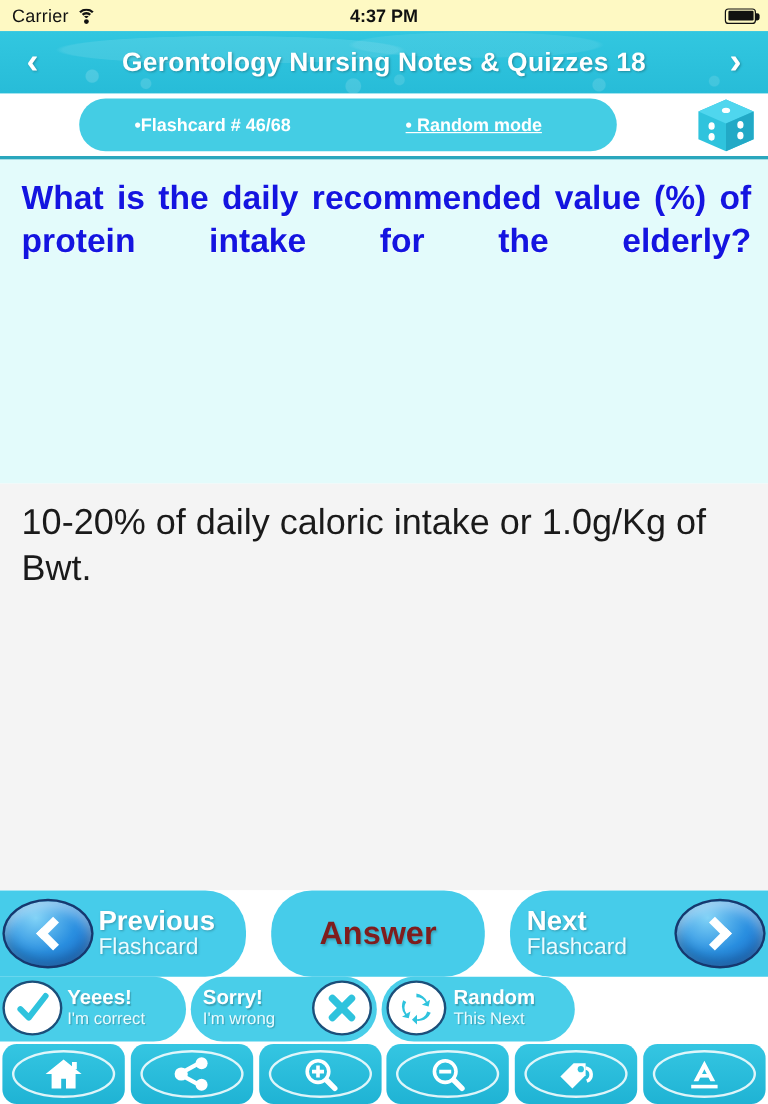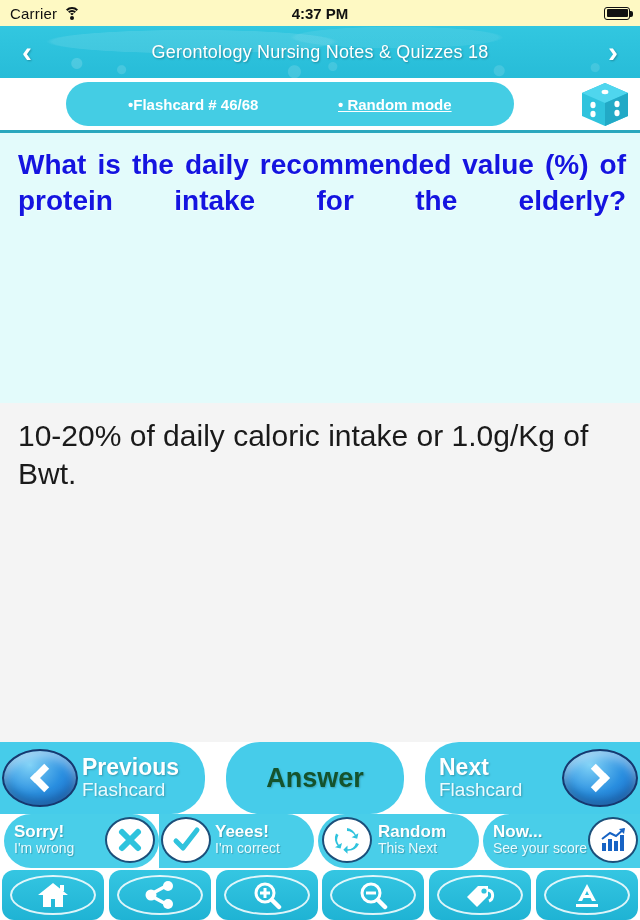--- a/index.html
+++ b/index.html
@@ -55,21 +55,21 @@
       radial-gradient(circle at 46% 88%, rgba(255,255,255,.14) 0 6px, transparent 7px),
       radial-gradient(circle at 52% 78%, rgba(255,255,255,.12) 0 4px, transparent 5px),
       radial-gradient(circle at 78% 86%, rgba(255,255,255,.13) 0 5px, transparent 6px),
       radial-gradient(circle at 93% 80%, rgba(255,255,255,.12) 0 4px, transparent 5px),
       radial-gradient(ellipse at 30% 30%, rgba(255,255,255,.10) 0 22%, transparent 23%),
       radial-gradient(ellipse at 62% 22%, rgba(255,255,255,.08) 0 18%, transparent 19%),
       linear-gradient(180deg,#32c7e0 0%, #27bcd8 100%);
   }
   .hdr-title {
     position: relative; z-index: 2;
-    font-size: 18px; font-weight: normal; color: #ffffff;
+    font-size: 22px; font-weight: bold; color: #ffffff;
     text-shadow: 1px 1px 2px rgba(0,0,0,.28);
     letter-spacing: .2px; white-space: nowrap; text-align: center;
   }
   .hdr-arrow {
     position: absolute; z-index: 3; top: 0; height: 52px; width: 46px;
     display: flex; align-items: center; justify-content: center;
     font-size: 30px; font-weight: bold; color: #fff;
     text-shadow: 1px 1px 2px rgba(0,0,0,.25);
   }
   .hdr-arrow.left { left: 4px; }
@@ -77,21 +77,21 @@
 
   
   .metarow { height: 52px; background: #ffffff; position: relative;
              display: flex; align-items: center; }
   .pill {
     position: absolute; left: 66px; width: 448px; height: 44px; top: 4px;
     background: #44cde4; border-radius: 22px;
     display: flex; align-items: center; color: #fff;
     font-size: 15px; font-weight: bold;
   }
-  .pill .p1 { position: absolute; left: 62px; }
+  .pill .p1 { position: absolute; left: 46px; }
   .pill .p2 { position: absolute; left: 272px; text-decoration: underline; }
   .dice { position: absolute; right: 8px; top: 2px; width: 54px; height: 48px; }
 
   .divline { height: 3px; background: #2aa7bd; }
 
   
   .qpanel {
     height: 270px; background: #e3fbfb; padding: 14px 14px 0 18px;
     overflow: hidden;
   }
@@ -126,21 +126,21 @@
   .chev { width: 20px; height: 20px; border-top: 7px solid #fff; border-right: 7px solid #fff; }
   .chev.l { transform: rotate(-135deg) translate(-3px,3px); }
   .chev.r { transform: rotate(45deg) translate(-3px,3px); }
   .nav-lbl { position: absolute; top: 14px; color: #fff; line-height: 1.04;
              text-shadow: 1px 1px 2px rgba(0,0,0,.25); }
   .nav-lbl .big { display:block; font-size: 23px; font-weight: bold; }
   .nav-lbl .sml { display:block; font-size: 19px; color: #eafbff; }
   .nav-seg.prev .nav-lbl { left: 82px; }
   .nav-seg.next .nav-lbl { left: 14px; }
   .ans-lbl { position: absolute; inset: 0; display:flex; align-items:center;
-             justify-content:center; color:#14532d; font-size: 27px; font-weight: bold;
+             justify-content:center; color:#7f1d1d; font-size: 27px; font-weight: bold;
              text-shadow: 1px 1px 2px rgba(0,0,0,.22); }
 
   
   .quizrow { height: 54px; display: flex; background: #ffffff; }
   .qbtn { position: relative; height: 54px; background: #49cee9;
           display: flex; align-items: center; overflow: hidden; }
   .qbtn.a { width: 155px; border-radius: 0 27px 27px 0; }
   .qbtn.b { width: 155px; margin-left: 4px; border-radius: 27px; }
   .qbtn.c { width: 161px; margin-left: 4px; border-radius: 27px; }
   .qbtn.d { width: 157px; margin-left: 4px; border-radius: 27px 0 0 27px; }
@@ -243,74 +243,58 @@
         <span class="sml">Flashcard</span>
       </div>
       <div class="rbtn r">
           <span class="chev r"></span>
         </div>
     </div>
   </div>
 
   <div class="quizrow">
 
+    <div class="qbtn a">
+      <div class="qicon">
+        <svg viewBox="0 0 30 30" width="30" height="30">
+          <path d="M5 16 L12 23 L26 5" stroke="#2fc3dd" stroke-width="5" fill="none" stroke-linecap="round" stroke-linejoin="round"></path>
+        </svg>
+      </div>
+      <div class="qlbl">
+        <span class="big">Yeees!</span>
+        <span class="sml">I'm correct</span>
+      </div>
+    </div>
+
     <div class="qbtn b">
       <div class="qlbl">
         <span class="big">Sorry!</span>
         <span class="sml">I'm wrong</span>
       </div>
       <div class="qicon">
         <svg viewBox="0 0 30 30" width="30" height="30">
           <path d="M7 7 L23 23 M23 7 L7 23" stroke="#2fc3dd" stroke-width="6" stroke-linecap="round"></path>
         </svg>
-      </div>
-    </div>
-
-    <div class="qbtn a">
-      <div class="qicon">
-        <svg viewBox="0 0 30 30" width="30" height="30">
-          <path d="M5 16 L12 23 L26 5" stroke="#2fc3dd" stroke-width="5" fill="none" stroke-linecap="round" stroke-linejoin="round"></path>
-        </svg>
-      </div>
-      <div class="qlbl">
-        <span class="big">Yeees!</span>
-        <span class="sml">I'm correct</span>
       </div>
     </div>
 
     <div class="qbtn c">
       <div class="qicon">
         <svg viewBox="0 0 30 30" width="30" height="30">
           <path d="M15 6 a9 9 0 0 1 7.8 4.5 l-3.2 1.8 5.6 1.5 1.2-5.6 -2.6 1.5 A12 12 0 0 0 15 3 z" fill="#2fc3dd"></path>
           <path d="M24 18 a9 9 0 0 1-8.5 6.3 l0-3.7 -4.2 4.1 4.2 4 0-3 A12 12 0 0 0 27 19 z" fill="#2fc3dd"></path>
           <path d="M6.5 10 a9 9 0 0 0 .3 9.8 l3.2-1.9 -1.4 5.7 -5.6-1.3 2.6-1.5 A12 12 0 0 1 4 8.6 z" fill="#2fc3dd"></path>
         </svg>
       </div>
       <div class="qlbl">
         <span class="big">Random</span>
         <span class="sml">This Next</span>
       </div>
     </div>
 
-    <div class="qbtn d">
-      <div class="qlbl">
-        <span class="big">Now...</span>
-        <span class="sml">See your score</span>
-      </div>
-      <div class="qicon">
-        <svg viewBox="0 0 30 30" width="30" height="30">
-          <rect x="4" y="18" width="4" height="8" fill="#1763c4"></rect>
-          <rect x="10" y="14" width="4" height="12" fill="#1763c4"></rect>
-          <rect x="16" y="16" width="4" height="10" fill="#1763c4"></rect>
-          <rect x="22" y="10" width="4" height="16" fill="#1763c4"></rect>
-          <path d="M4 14 L12 8 L18 11 L26 4" stroke="#1763c4" stroke-width="2" fill="none"></path>
-          <path d="M21 4 L27 3 L26 9 z" fill="#1763c4"></path>
-        </svg>
-      </div>
-    </div>
   </div>
 
   <div class="toolbar">
 
     <div class="tbtn">
       <span class="ell">
         <svg viewBox="0 0 34 30" width="34" height="30">
           <path d="M17 3 L32 15 L27 15 L27 27 L19 27 L19 19 L15 19 L15 27 L7 27 L7 15 L2 15 z" fill="#fff"></path>
           <rect x="24" y="5" width="4" height="6" fill="#fff"></rect>
         </svg>

